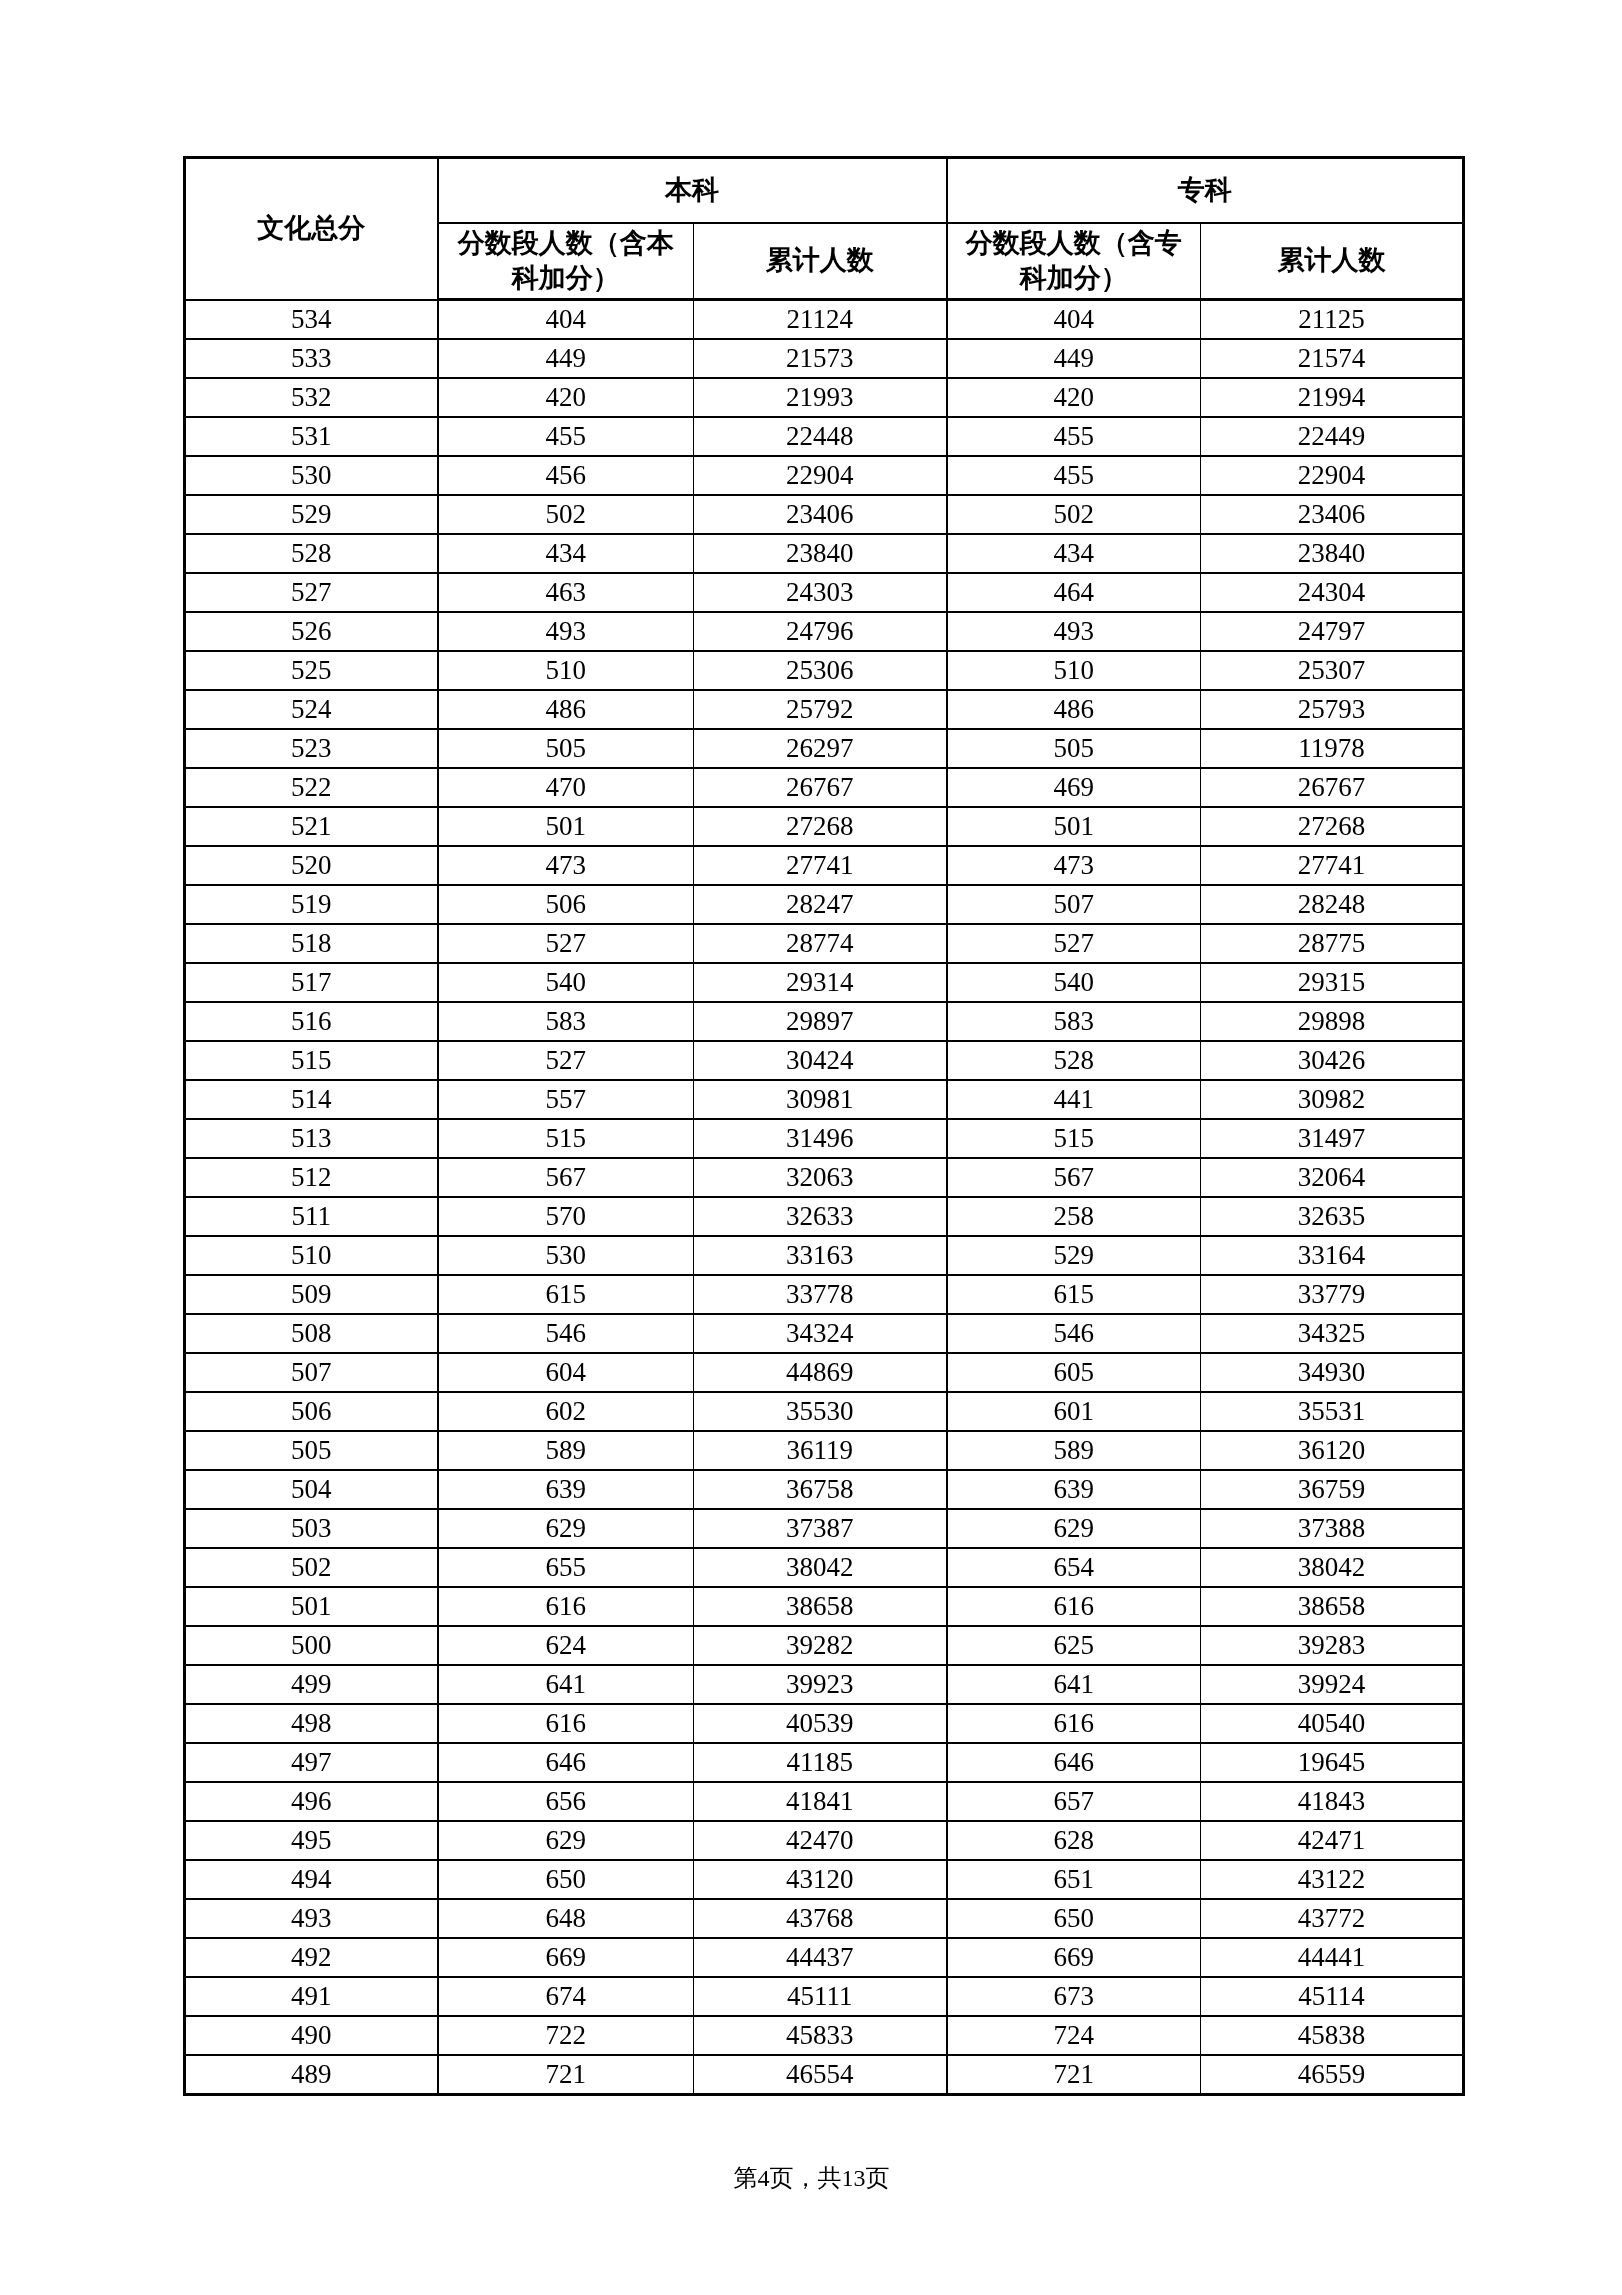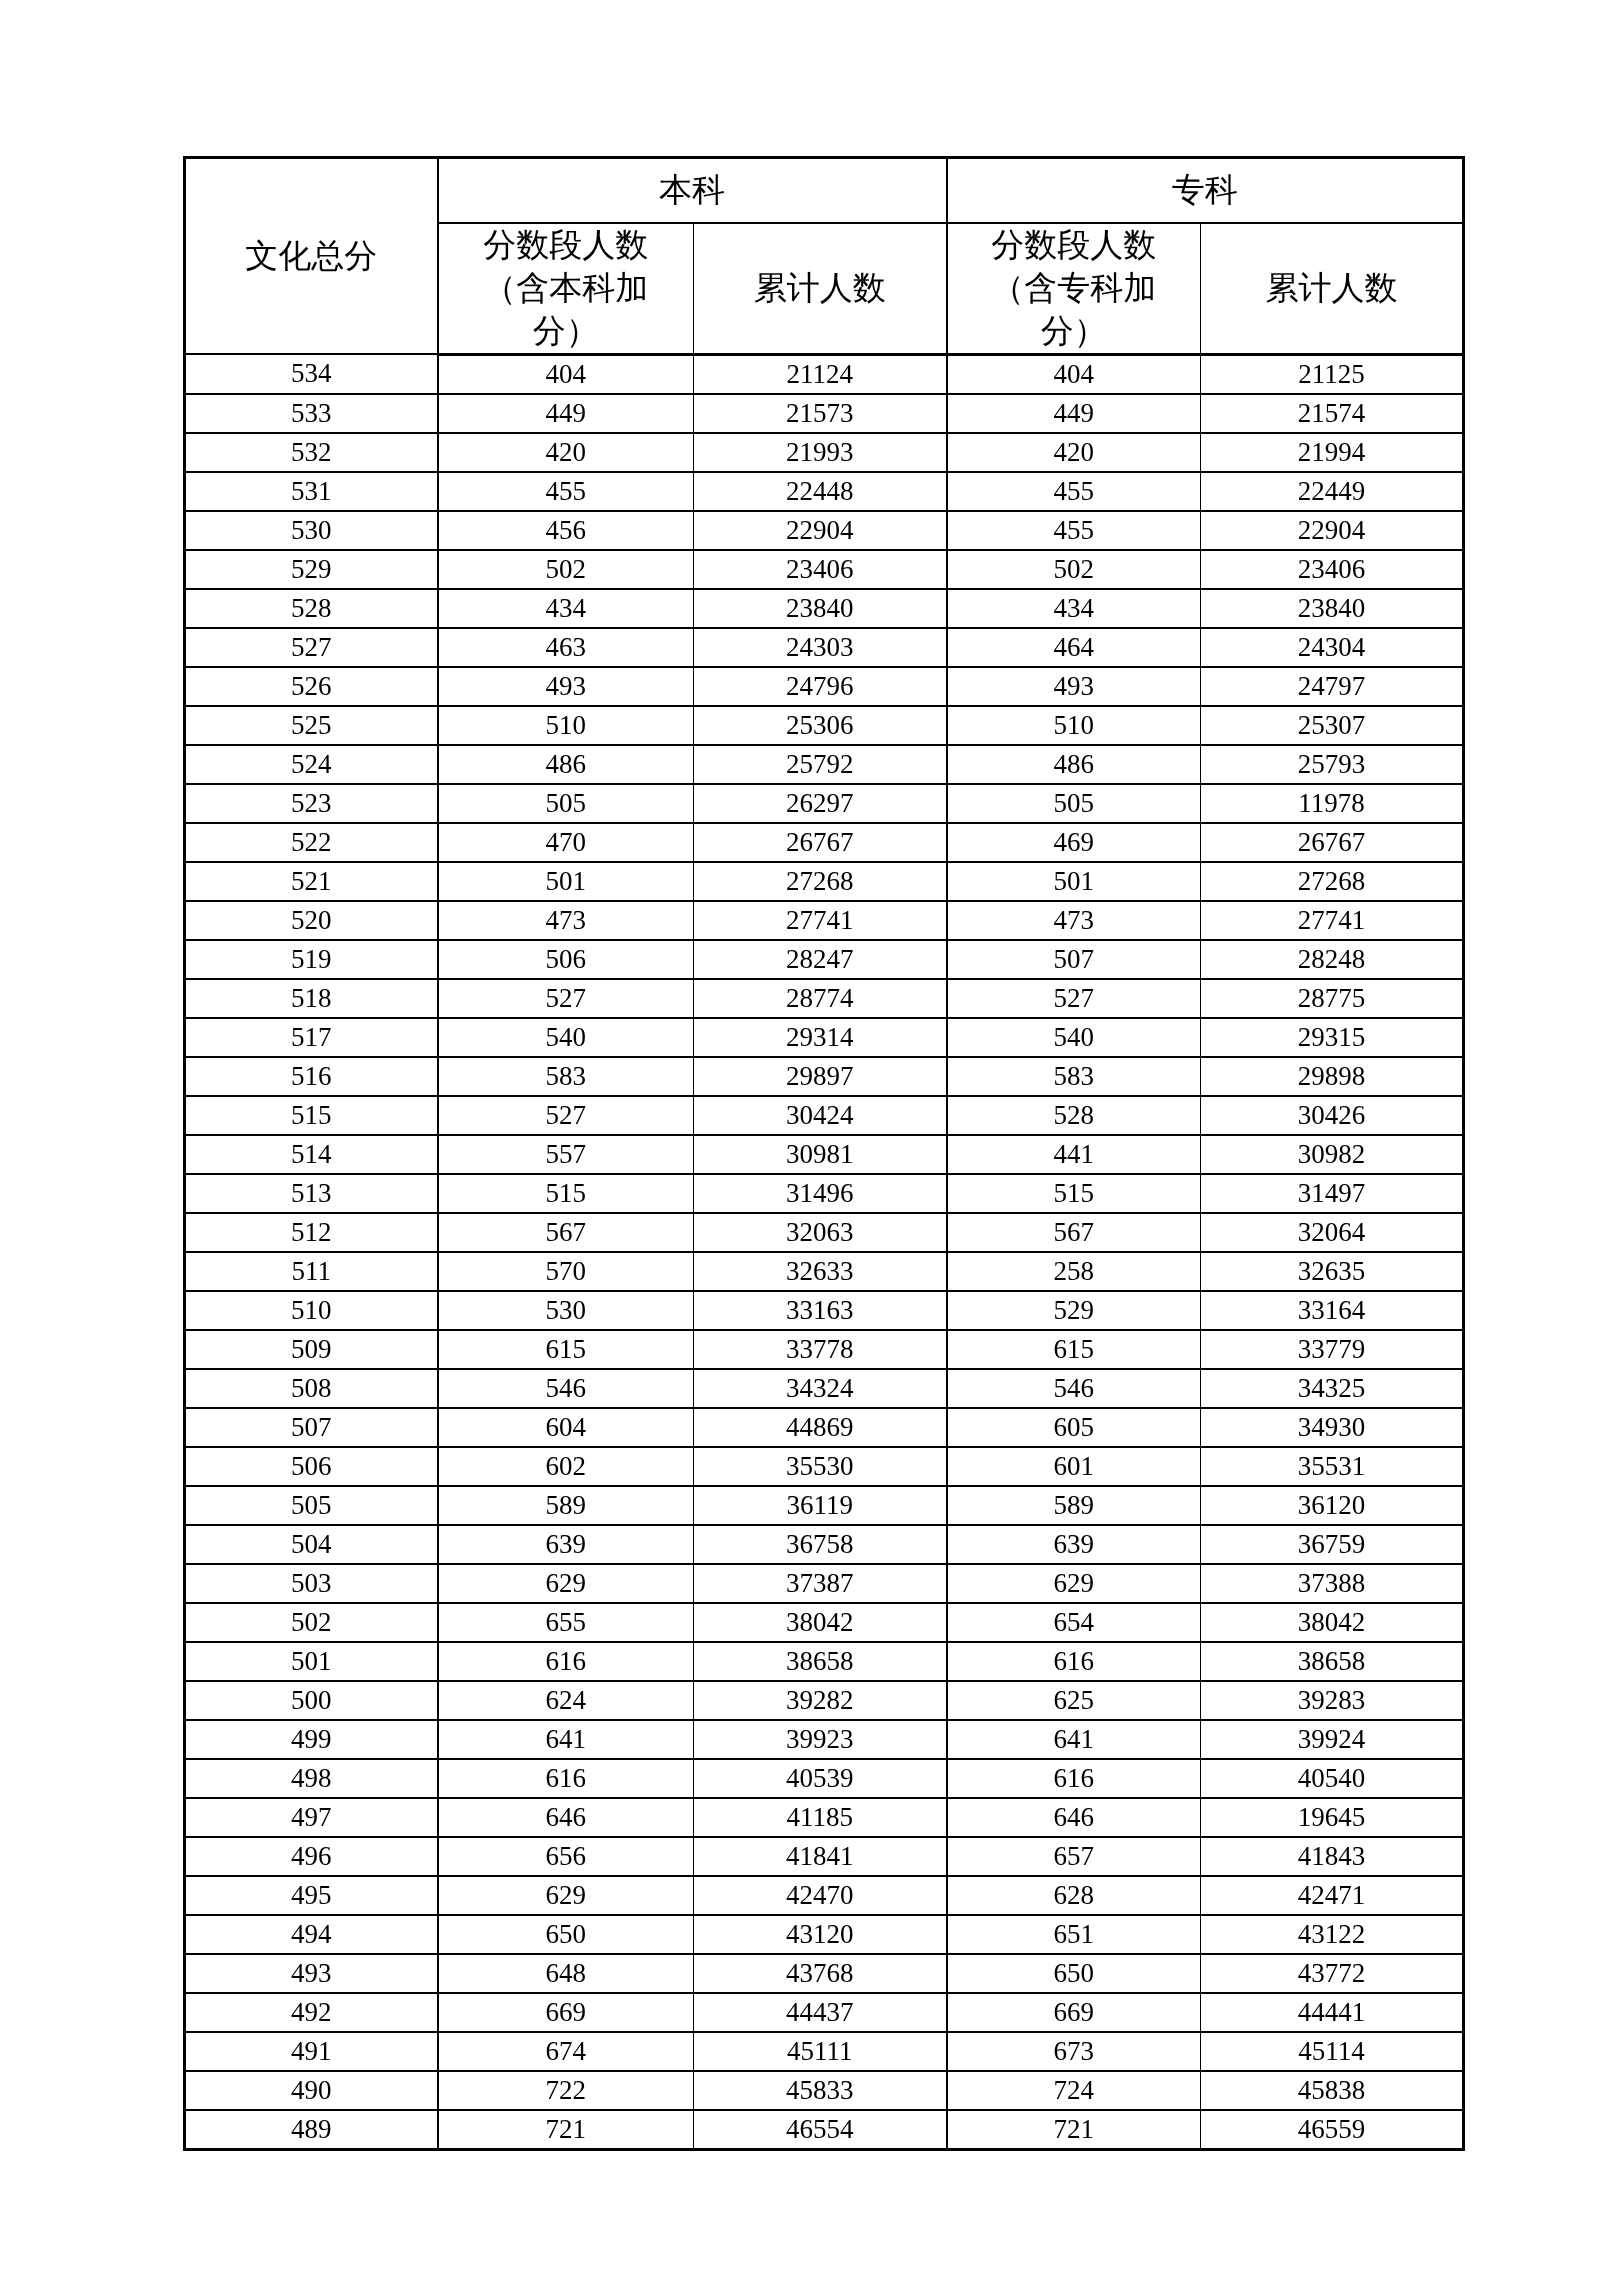--- a/index.html
+++ b/index.html
@@ -24,22 +24,22 @@
     border: 1.5px solid #000;
     border-top-width: 2.3px;
     border-bottom-width: 2.3px;
     text-align: center;
     vertical-align: middle;
     padding: 0;
     overflow: hidden;
   }
   .score-table th {
     font-family: "Liberation Sans", "DejaVu Sans", sans-serif;
-    font-weight: normal;
-    font-size: 33px;
+    font-weight: bold;
+    font-size: 27px;
     line-height: 1.3;
   }
   .score-table thead tr.group-row th { height: 63px; }
   .score-table thead tr.sub-row th {
     height: 74px;
     border-bottom-width: 3px;
     padding: 0 18px;
   }
   .score-table td {
     height: 37px;
@@ -402,15 +402,16 @@
         <tr>
           <td>489</td>
           <td class="thickleft">721</td>
           <td>46554</td>
           <td class="thickleft">721</td>
           <td>46559</td>
         </tr>
       </tbody>
   </table>
 
+  <div class="page-footer">第4页，共13页</div>
 
 </div>
 
 
 </body></html>

